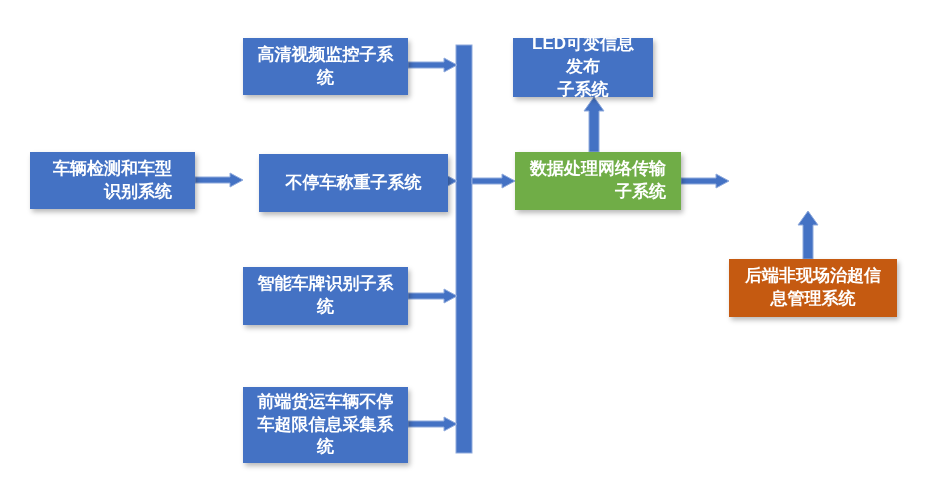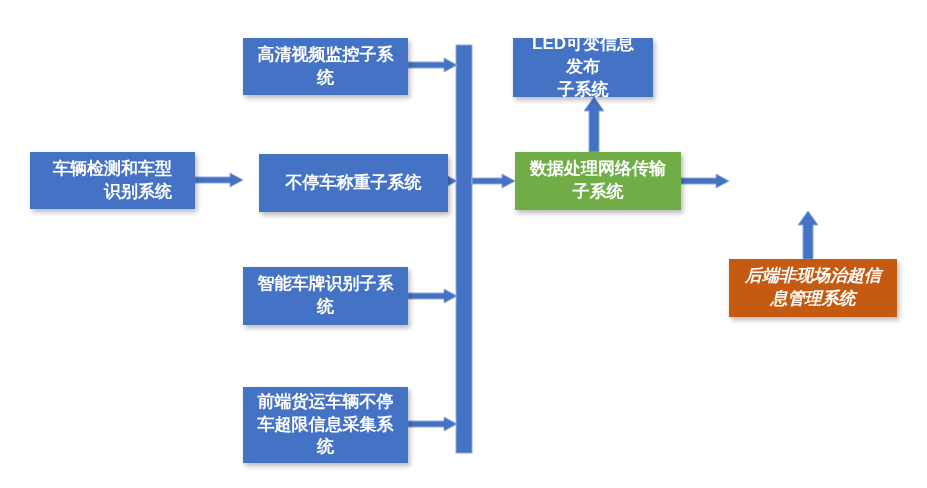--- a/index.html
+++ b/index.html
@@ -77,20 +77,20 @@
   <div class="node blue" style="left:243px; top:267px; width:165px; height:58px;">智能车牌识别子系
 统</div>
 
   <div class="node blue" style="left:243px; top:387px; width:165px; height:76px;">前端货运车辆不停
 车超限信息采集系
 统</div>
 
   <div class="node blue" style="left:513px; top:38px; width:140px; height:59px;">LED可变信息发布
 子系统</div>
 
-  <div class="node green" style="left:515px; top:152px; width:166px; height:58px;">数据处理网络传输
+  <div class="node green" style="left:515px; top:152px; width:166px; height:58px;text-align:right;">数据处理网络传输
 子系统</div>
 
 
-  <div class="node orange" style="left:729px; top:259px; width:168px; height:58px;font-style:italic;">后端非现场治超信
+  <div class="node orange" style="left:729px; top:259px; width:168px; height:58px;">后端非现场治超信
 息管理系统</div>
 
 </div>
 
 </body></html>

